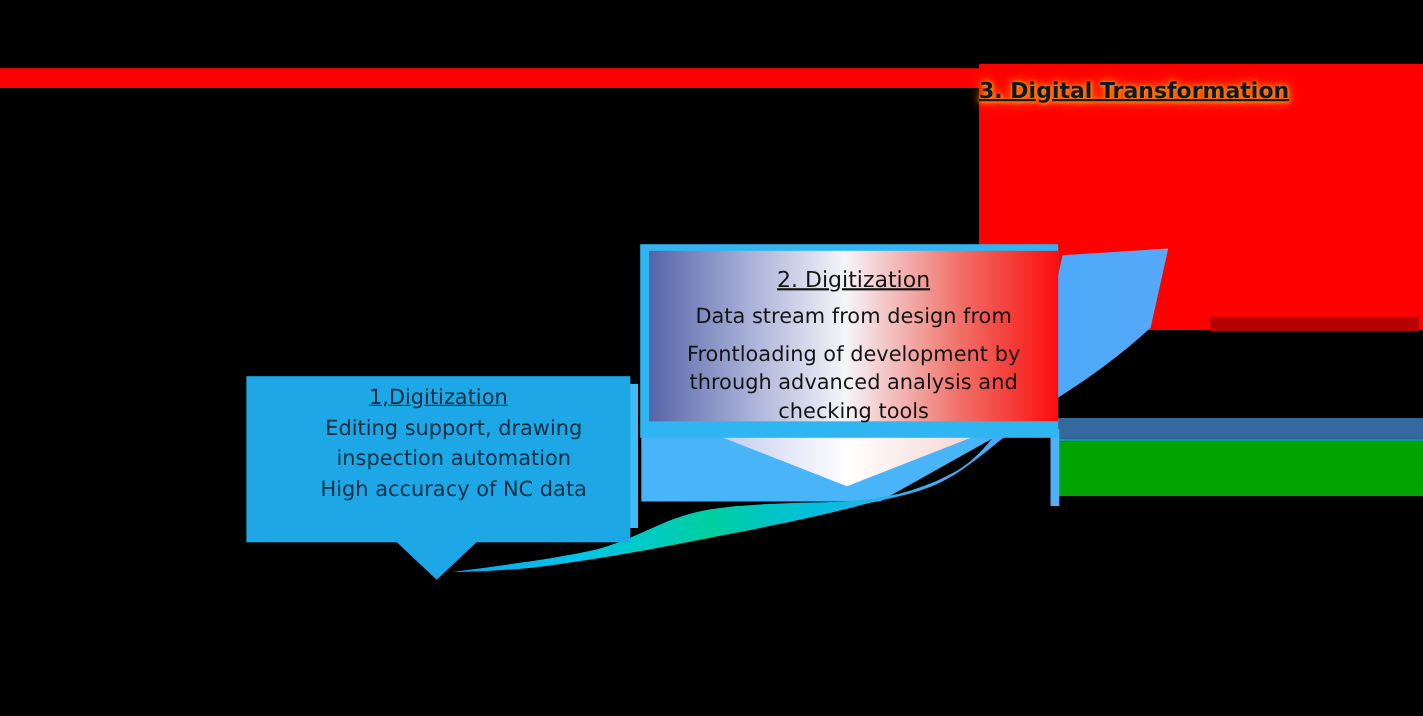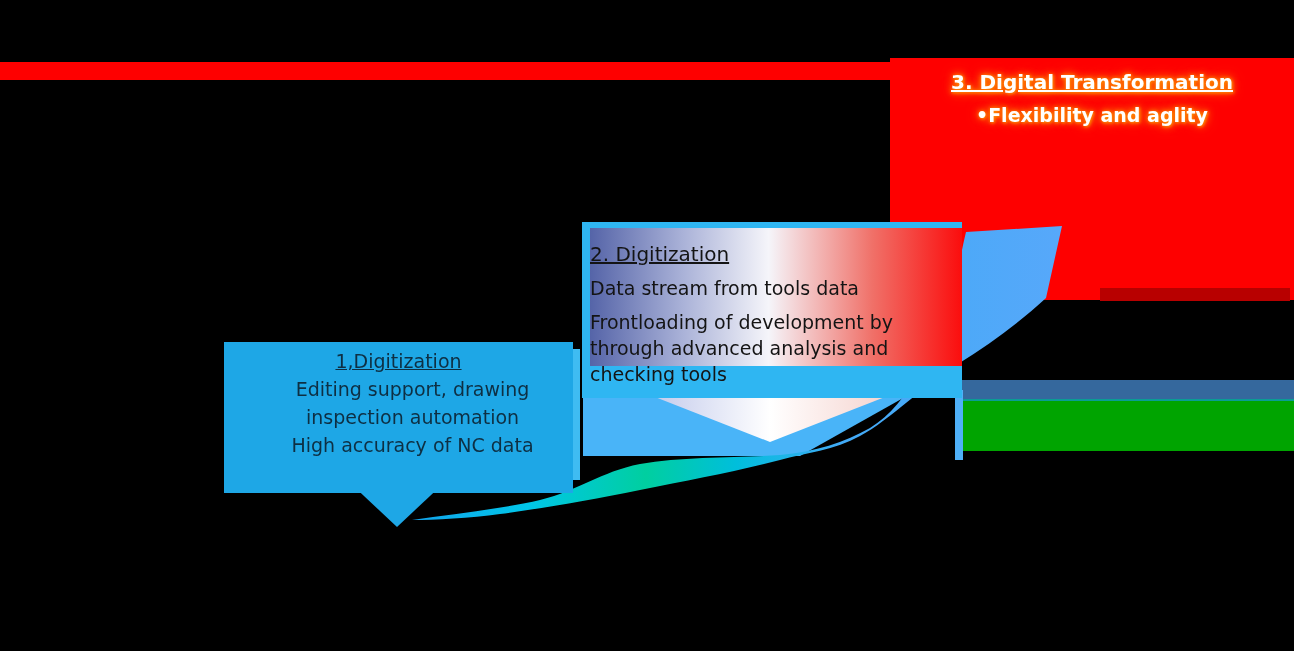--- a/index.html
+++ b/index.html
@@ -17,22 +17,22 @@
   
   .top-bar {
     left: 0; top: 62px; width: 1294px; height: 18px;
     background: #FE0000;
   }
 
   
   .stage3-box {
     left: 890px; top: 58px; width: 404px; height: 242px;
     background: #FE0000;
-    color: #ffffff;
-    text-align: center;
+    color: #0f172a;
+    text-align: left;
     padding-top: 10px;
     display: flex; flex-direction: column; gap: 6px;
   }
   .stage3-box .s3-title {
     font-size: 20px; font-weight: bold; line-height: 28px;
     text-decoration: underline;
     text-shadow: 0 0 4px #FF8A00, 0 0 8px #FF7A00, 0 0 14px #FF6A00, 1px 1px 3px #FF8A00;
   }
   .stage3-box .s3-bullet {
     font-size: 19px; font-weight: bold; line-height: 26px;
@@ -51,24 +51,24 @@
 
   
   .swoosh-svg { left: 0; top: 0; width: 1294px; height: 651px; pointer-events: none; }
 
   
   .stage2-bg {
     left: 582px; top: 222px; width: 380px; height: 176px;
     background: #2FB6F2;
   }
   .stage2-box {
-    left: 590px; top: 228px; width: 372px; height: 138px;
+    left: 590px; top: 228px; width: 372px; height: 155px;
     background: linear-gradient(90deg, #5564A8 0%, #AAB2D8 25%, #F5F5FA 48%, #F07068 76%, #FB0D0D 100%);
     color: #141414;
-    text-align: left;
+    text-align: center;
     padding-top: 13px;
     display: flex; flex-direction: column; gap: 8px;
   }
   .stage2-box .s2-title {
     font-size: 20px; line-height: 26px; text-decoration: underline;
   }
   .stage2-box .s2-line { font-size: 19px; line-height: 26px; }
   .stage2-box .s2-para { font-size: 19px; line-height: 26px; white-space: pre-line; }
 
   
@@ -91,21 +91,20 @@
 </style>
 </head>
 <body>
 
 <div class="canvas">
 
   <div class="abs top-bar"></div>
 
   <div class="abs stage3-box">
     <div class="s3-title">3. Digital Transformation</div>
-    <div class="s3-bullet">•Flexibility and aglity</div>
   </div>
   <div class="abs stage3-shadow"></div>
 
   <div class="abs steel-bar"></div>
   <div class="abs teal-line"></div>
   <div class="abs green-bar"></div>
 
   <svg class="abs swoosh-svg" viewBox="0 0 1294 651" xmlns="http://www.w3.org/2000/svg">
     <defs>
       <linearGradient id="swooshGrad" gradientUnits="userSpaceOnUse" x1="412" y1="0" x2="1062" y2="0">
@@ -144,21 +143,21 @@
     <rect x="955" y="390" width="8" height="70" fill="#4FB0F8"></rect>
 
     <polygon points="655,397 885,397 770,442" fill="url(#arrow2Grad)"></polygon>
 
     <polygon points="347,480 447,480 397,527" fill="#1EA7E6"></polygon>
   </svg>
 
   <div class="abs stage2-bg"></div>
   <div class="abs stage2-box">
     <div class="s2-title">2. Digitization</div>
-    <div class="s2-line">Data stream from tools data</div>
+    <div class="s2-line">Data stream from design from</div>
     <div class="s2-para">Frontloading of development by
 through advanced analysis and
 checking tools</div>
   </div>
 
   <div class="abs stage1-bg"></div>
   <div class="abs stage1-box">
     <div class="s1-title">1,Digitization</div>
     <div class="s1-line">Editing support, drawing</div>
     <div class="s1-line">inspection automation</div>

